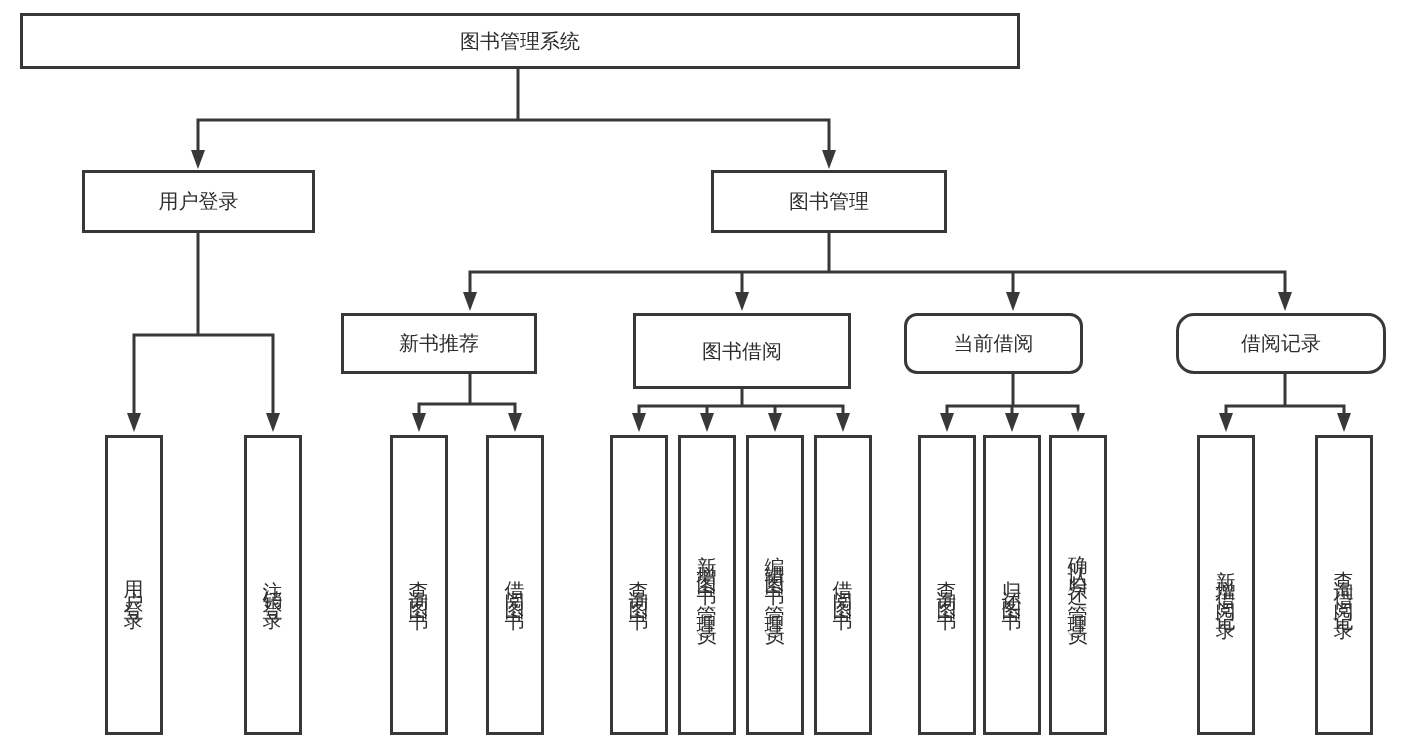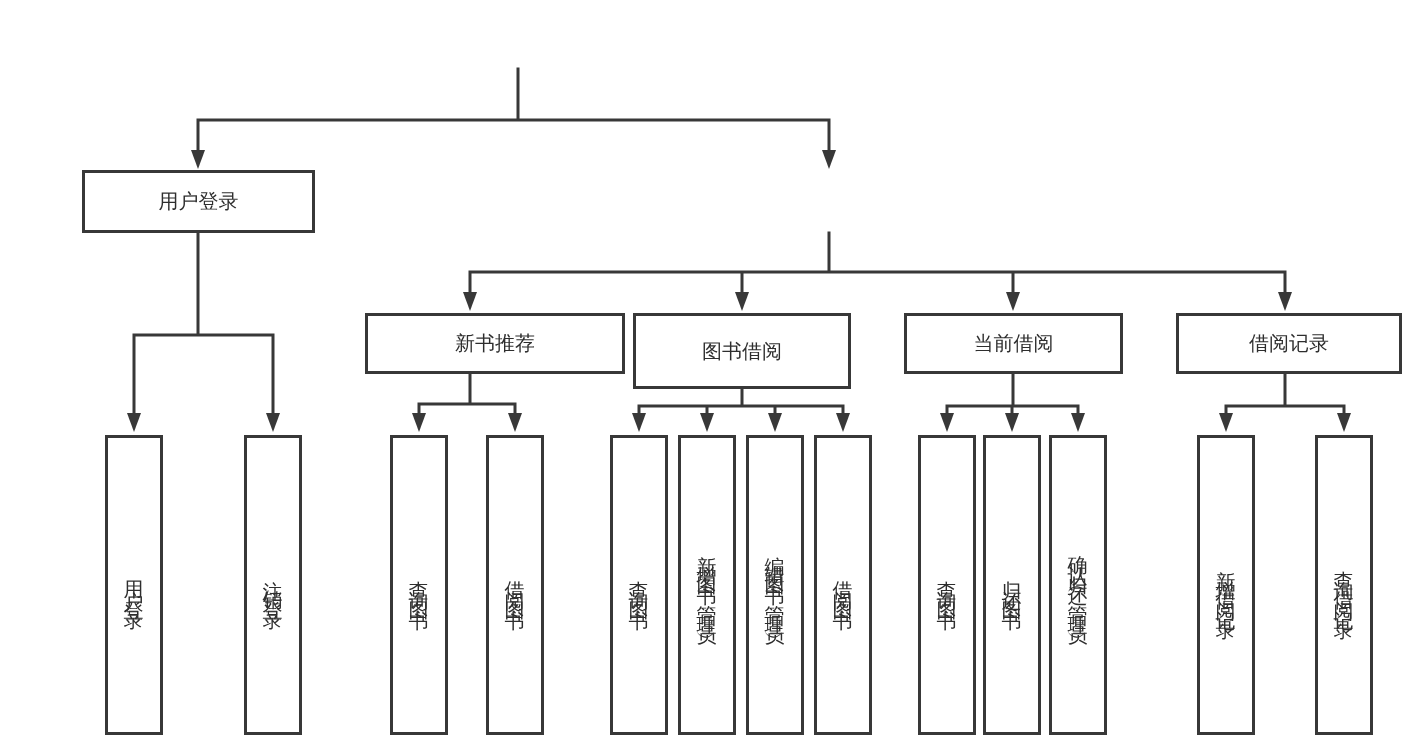--- a/index.html
+++ b/index.html
@@ -79,27 +79,29 @@
       <polygon points="768,413 782,413 775,432"></polygon>
       <polygon points="836,413 850,413 843,432"></polygon>
       <polygon points="940,413 954,413 947,432"></polygon>
       <polygon points="1005,413 1019,413 1012,432"></polygon>
       <polygon points="1071,413 1085,413 1078,432"></polygon>
       <polygon points="1219,413 1233,413 1226,432"></polygon>
       <polygon points="1337,413 1351,413 1344,432"></polygon>
     </g>
   </svg>
 
+  <div class="node" style="left:20px; top:13px; width:1000px; height:56px;">图书管理系统</div>
 
   <div class="node" style="left:82px; top:170px; width:233px; height:63px;">用户登录</div>
+  <div class="node" style="left:711px; top:170px; width:236px; height:63px;">图书管理</div>
 
-  <div class="node" style="left:365px; top:313px; width:260px; height:61px;">新书推荐</div>
+  <div class="node" style="left:341px; top:313px; width:196px; height:61px;">新书推荐</div>
   <div class="node" style="left:633px; top:313px; width:218px; height:76px;">图书借阅</div>
-  <div class="node" style="left:904px; top:313px; width:219px; height:61px;">当前借阅</div>
-  <div class="node" style="left:1176px; top:313px; width:226px; height:61px;">借阅记录</div>
+  <div class="node" style="left:904px; top:313px; width:179px; height:61px;border-radius:13px;">当前借阅</div>
+  <div class="node" style="left:1176px; top:313px; width:210px; height:61px;border-radius:18px;">借阅记录</div>
 
   <div class="node leaf" style="left:105px; top:435px; width:58px; height:300px;">用户登录</div>
   <div class="node leaf" style="left:244px; top:435px; width:58px; height:300px;">注销登录</div>
 
   <div class="node leaf" style="left:390px; top:435px; width:58px; height:300px;">查询图书</div>
   <div class="node leaf" style="left:486px; top:435px; width:58px; height:300px;">借阅图书</div>
 
   <div class="node leaf" style="left:610px; top:435px; width:58px; height:300px;">查询图书</div>
   <div class="node leaf" style="left:678px; top:435px; width:58px; height:300px;">新增图书（管理员）</div>
   <div class="node leaf" style="left:746px; top:435px; width:58px; height:300px;">编辑图书（管理员）</div>

